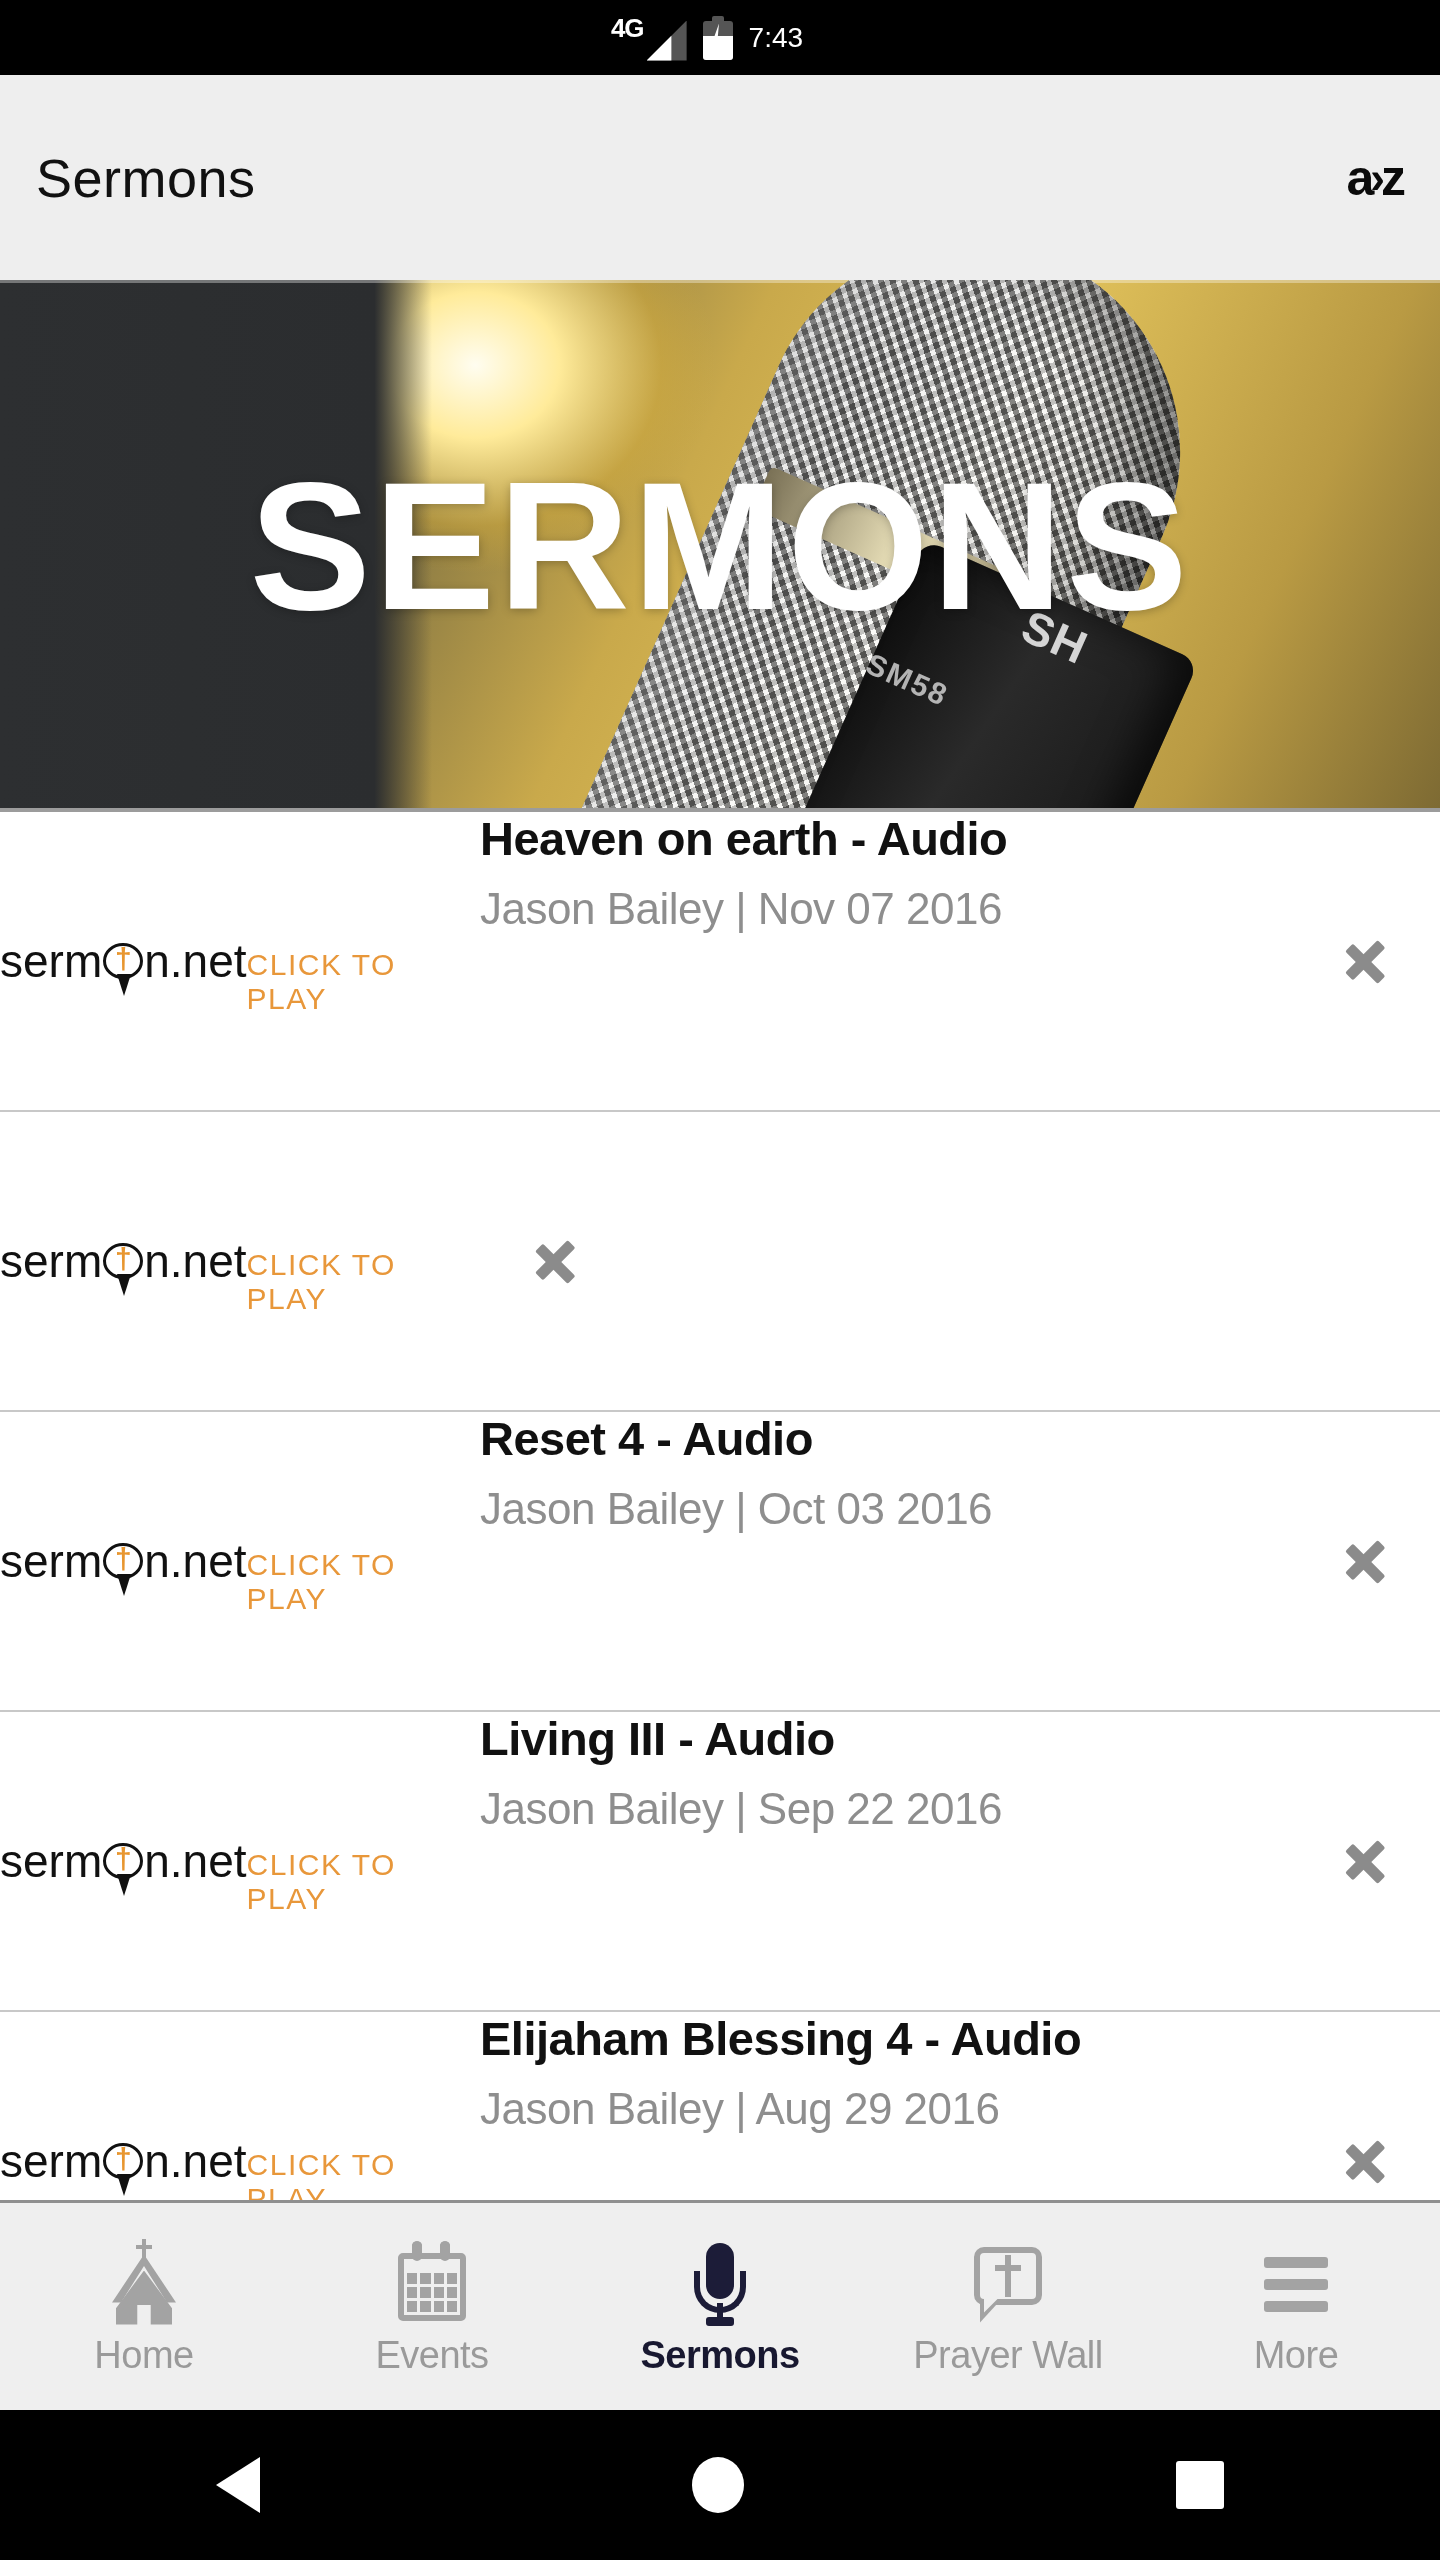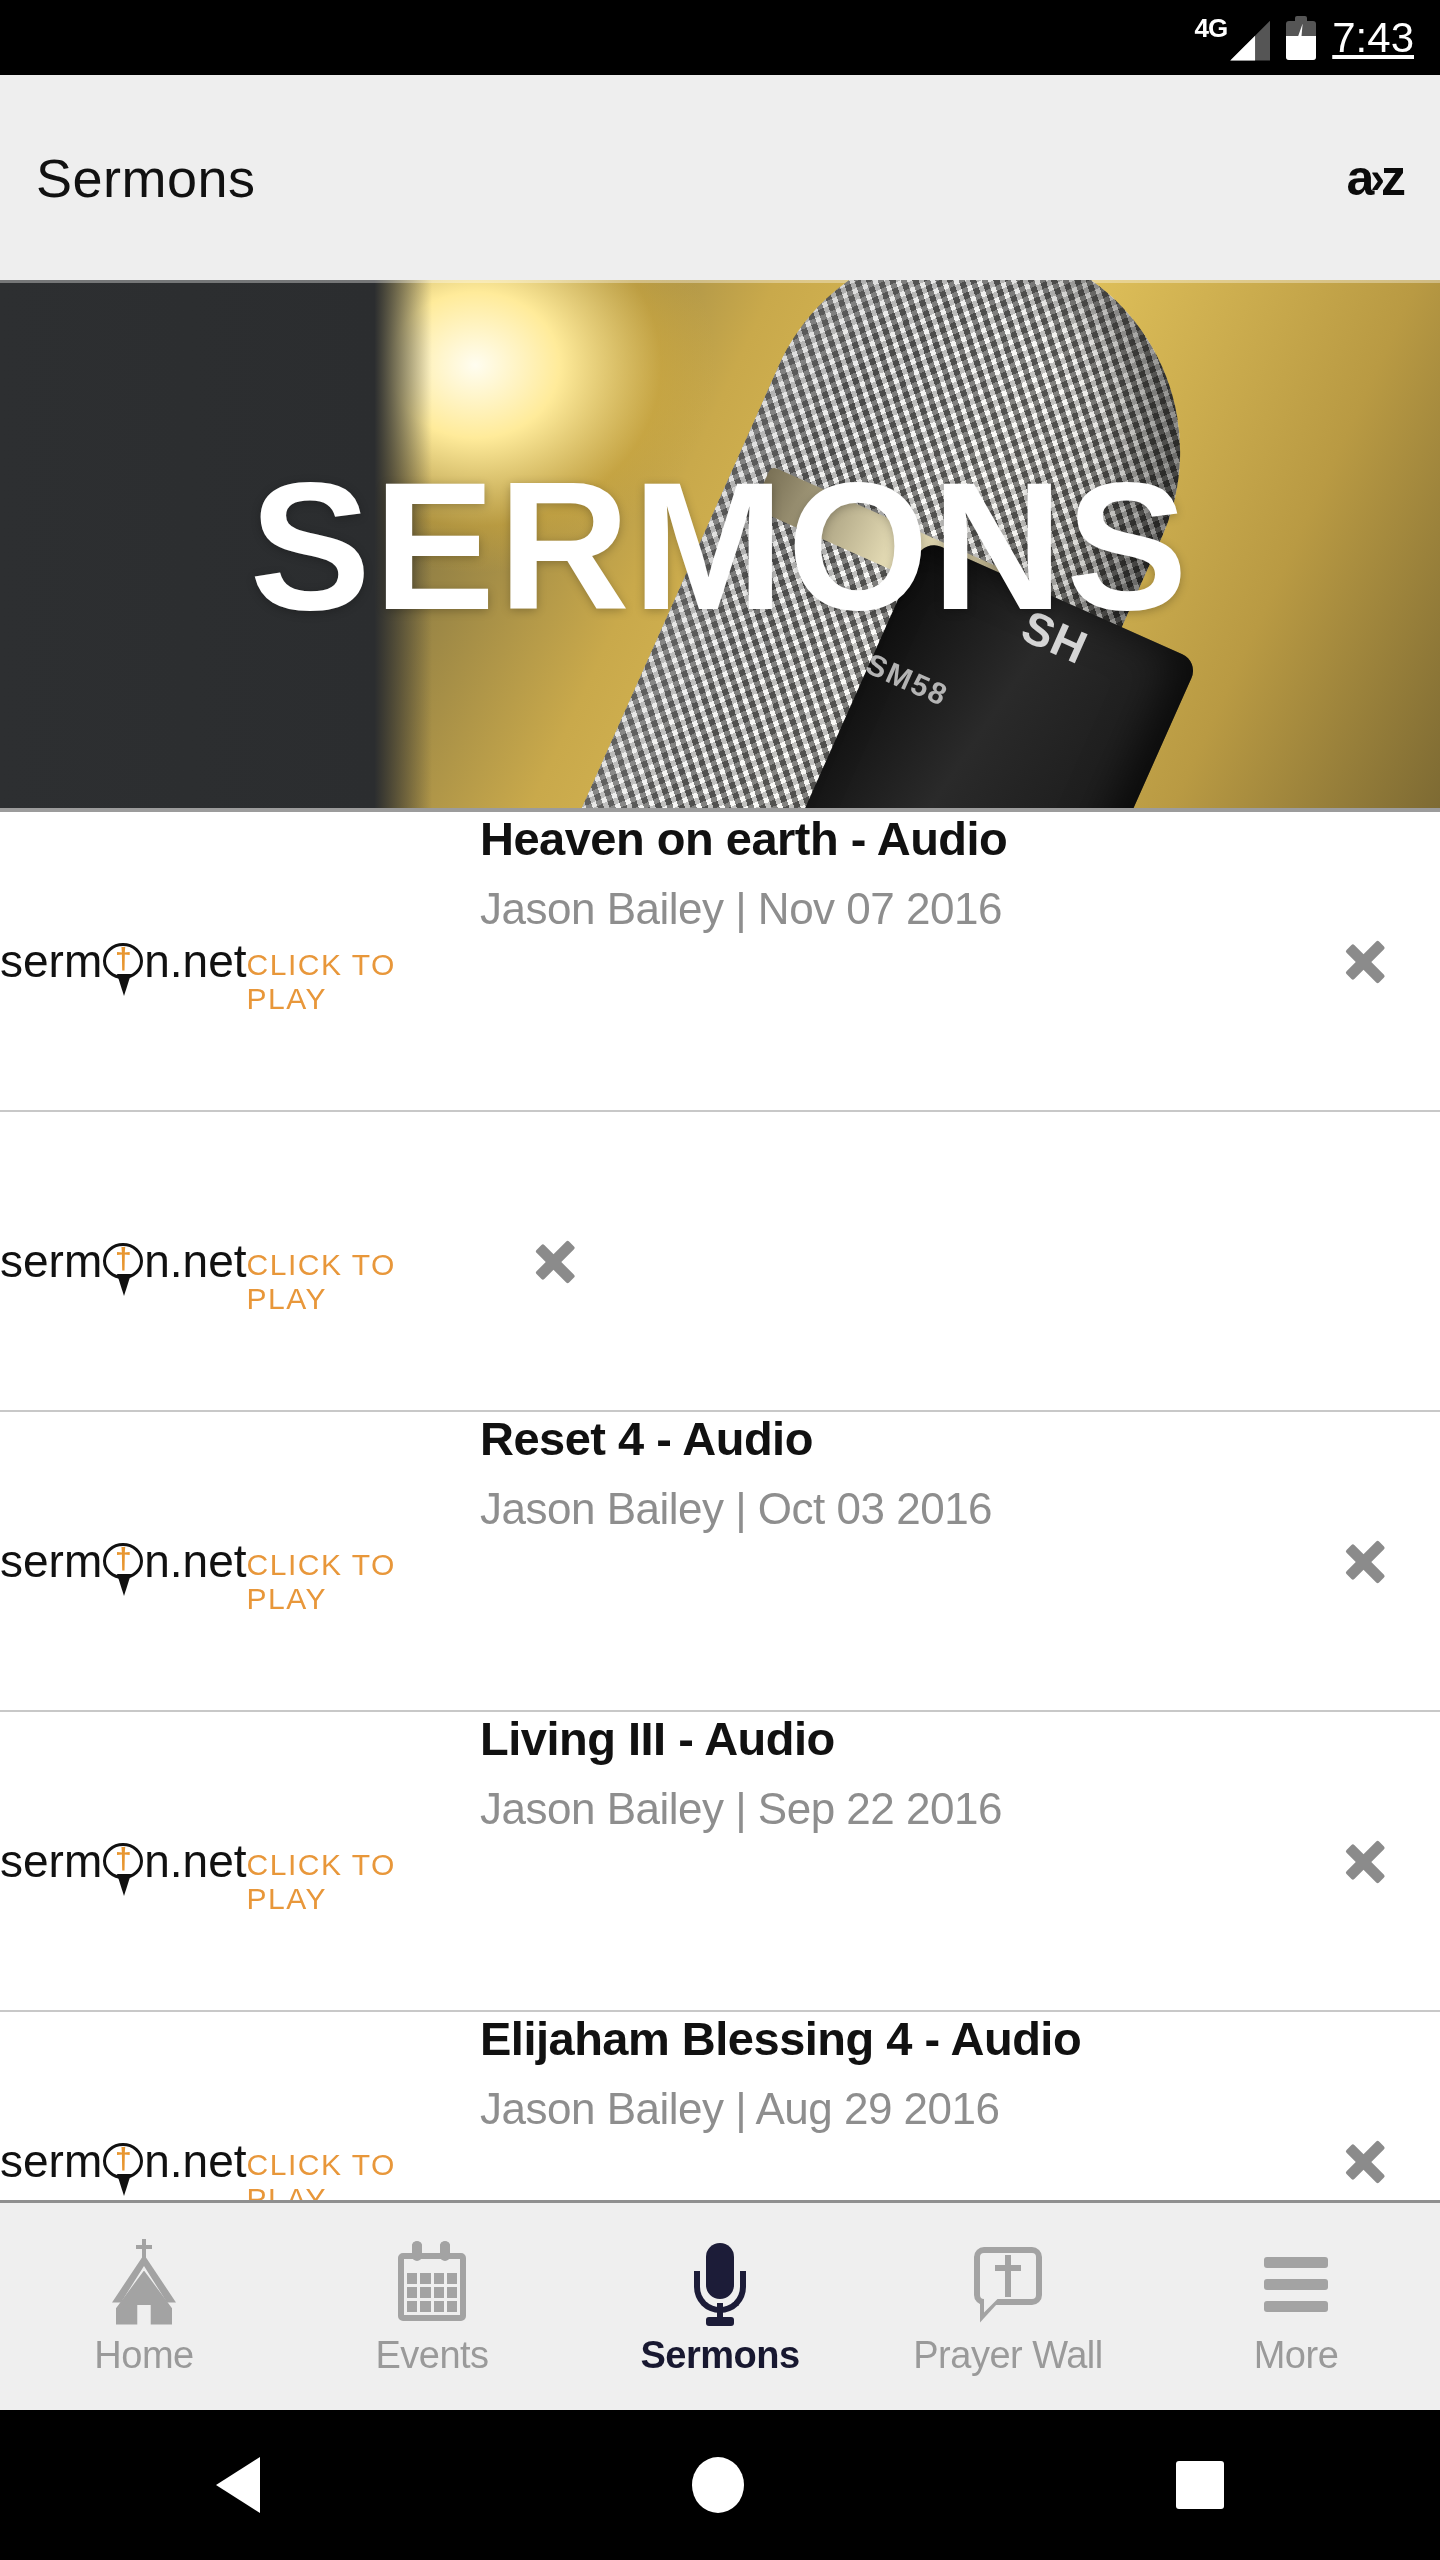--- a/index.html
+++ b/index.html
@@ -7,21 +7,21 @@
     width:1440px; height:2560px;
     font-family:"Liberation Sans", sans-serif;
     background:#ffffff; overflow:hidden;
   }
   .phone { position:relative; width:1440px; height:2560px; background:#fff; }
 
   
   .statusbar {
     position:absolute; top:0; left:0; width:1440px; height:75px;
     background:#000; display:flex; align-items:center;
-    justify-content:flex-end; padding-right:26px;
+    justify-content:center; padding-right:26px;
   }
   .sb-group { display:flex; align-items:center; gap:16px; }
   .sig-wrap { display:flex; align-items:flex-end; gap:3px; }
   .sig-label { color:#fff; font-size:26px; font-weight:bold; line-height:1;
                margin-bottom:20px; letter-spacing:-1px; }
   .sig-tri { width:40px; height:40px; position:relative; }
   .sig-tri .back {
     position:absolute; inset:0;
     background:#555;
     clip-path:polygon(0% 100%, 100% 0%, 100% 100%);
@@ -43,21 +43,21 @@
   .batt .lvl {
     position:absolute; left:0; bottom:0; width:30px; height:24px;
     background:#fff; border-radius:0 0 3px 3px;
   }
   .batt .bolt {
     position:absolute; left:8px; top:8px; width:14px; height:30px;
     background:#fff;
     clip-path:polygon(60% 0%, 18% 55%, 45% 55%, 30% 100%, 82% 42%, 52% 42%);
     z-index:2;
   }
-  .clock { color:#fff; font-size:42px; line-height:1; letter-spacing:0px;text-decoration:underline; }
+  .clock { color:#fff; font-size:28px; line-height:1; letter-spacing:0px; }
 
   
   .appbar {
     position:absolute; top:75px; left:0; width:1440px; height:205px;
     background:#eeeeee; display:flex; align-items:center;
     justify-content:space-between; padding:0 36px 0 36px;
   }
   .appbar-title { font-size:54px; color:#111; font-weight:400; letter-spacing:0.5px; }
   .az-icon {
     font-size:50px; font-weight:bold; color:#0b0b0b;

